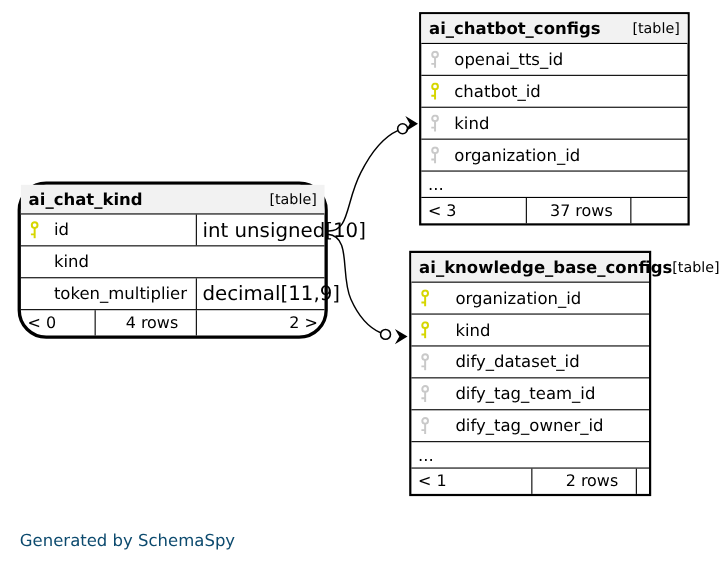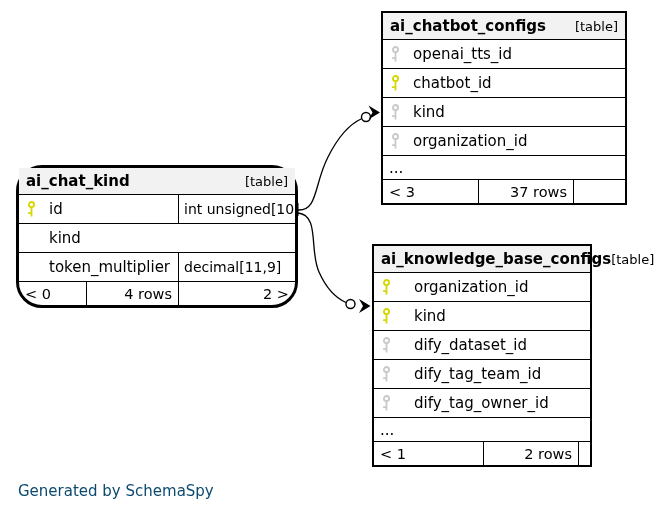--- a/index.html
+++ b/index.html
@@ -19,27 +19,27 @@
          border-bottom:1px solid #000;background:#f2f2f2;padding:0 7px;box-sizing:border-box;}
   .tname{font-weight:bold;font-size:15px;white-space:nowrap;}
   .tbadge{font-size:13px;white-space:nowrap;}
 
   .trow{display:flex;height:29px;border-bottom:1px solid #000;box-sizing:border-box;
         font-size:15px;align-items:stretch;}
   .cell-name{display:flex;align-items:center;flex:1;padding-left:8px;min-width:0;}
   .keyslot{display:inline-flex;align-items:center;justify-content:flex-start;flex:none;}
   .cname{white-space:nowrap;}
   .cell-type{width:117px;flex:none;border-left:1px solid #000;display:flex;align-items:center;
-             padding-left:5px;font-size:14px;white-space:nowrap;box-sizing:border-box;}
+             padding-left:5px;font-size:18px;white-space:nowrap;box-sizing:border-box;}
   .trow.ellip{height:24px;align-items:center;padding-left:6px;font-size:15px;}
 
   .tfoot{display:flex;height:23px;align-items:stretch;font-size:14.5px;}
   .fc{display:flex;align-items:center;box-sizing:border-box;white-space:nowrap;}
   .fc-left{padding-left:6px;border-right:1px solid #000;}
-  .fc-mid{justify-content:flex-end;padding-right:6px;border-right:1px solid #000;}
+  .fc-mid{justify-content:flex-end;padding-right:16px;border-right:1px solid #000;}
   .fc-right{flex:1;justify-content:flex-end;padding-right:6px;}
 
   .credit{position:absolute;left:18px;top:482px;font-size:15px;color:#0c4a6e;}
 </style>
 </head>
 <body>
 
 <div class="canvas">
 
   <svg class="edges" viewBox="0 0 656 512" aria-hidden="true">
@@ -142,21 +142,21 @@
         </div>
       </div>
       <div class="trow ellip">...</div>
       <div class="tfoot">
         <span class="fc fc-left" style="width: 96px;">&lt; 3</span>
         <span class="fc fc-mid" style="width: 95px;">37 rows</span>
         <span class="fc fc-right"></span>
       </div>
     </div>
 
-  <div class="tbl" style="left:372px;top:244px;width:220px;">
+  <div class="tbl" style="left:372px;top:228px;width:220px;">
       <div class="thead">
         <span class="tname">ai_knowledge_base_configs</span>
         <span class="tbadge">[table]</span>
       </div>
       <div class="trow">
         <div class="cell-name">
           <span class="keyslot" style="width: 32px;">
             <svg width="9" height="16" viewBox="0 0 9 16">
               <circle cx="4.5" cy="3.6" r="2.6" fill="none" stroke="#d6d600" stroke-width="1.8"></circle>
               <path d="M3.6 5.8 h1.8 v9.7 h-1.8 Z M1.1 11.2 h2.5 v1.7 h-2.5 Z" fill="#d6d600"></path>

